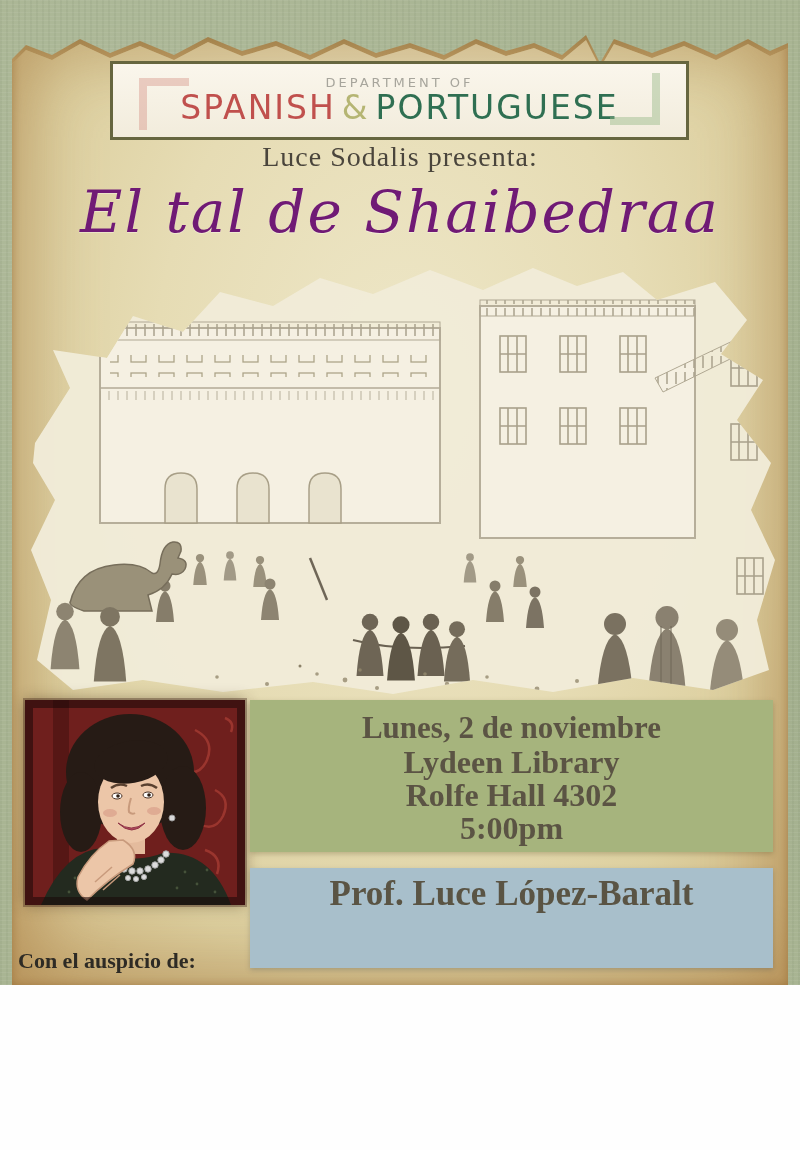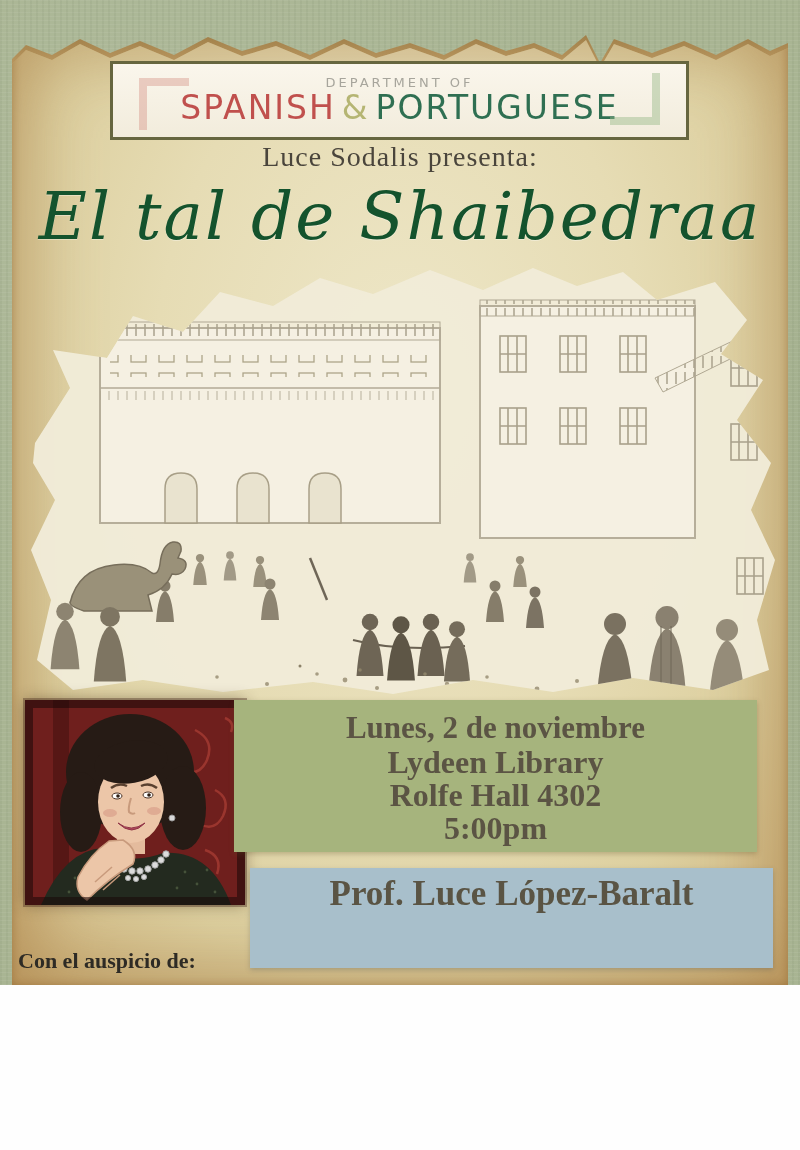--- a/index.html
+++ b/index.html
@@ -32,31 +32,31 @@
   .banner .amp{color:#b5b573;padding:0 6px;}
   .banner .pt{color:#2f6f52;}
   .bracket-l{position:absolute;left:26px;top:14px;width:42px;height:44px;
     border-left:8px solid rgba(205,125,115,.35);border-top:8px solid rgba(205,125,115,.35);}
   .bracket-r{position:absolute;right:26px;bottom:12px;width:42px;height:44px;
     border-right:8px solid rgba(150,185,135,.45);border-bottom:8px solid rgba(150,185,135,.45);}
 
   .presenta{position:absolute;left:0;top:141px;width:800px;text-align:center;z-index:3;
     font-size:28px;color:#4a453c;letter-spacing:1px;}
   .script-title{position:absolute;left:0;top:178px;width:800px;text-align:center;z-index:3;
-    font-family:"DejaVu Serif",serif;font-style:italic;font-size:66px;color:#14532d;
+    font-family:"DejaVu Serif",serif;font-style:italic;font-size:58px;color:#701a75;
     letter-spacing:2px;text-shadow:0 1px 0 rgba(255,255,255,.35);}
 
   .engraving{position:absolute;left:15px;top:258px;width:770px;height:440px;z-index:2;}
 
   
   .photo{position:absolute;left:25px;top:700px;width:220px;height:205px;z-index:3;
     box-shadow:0 0 0 2px rgba(60,30,20,.35), 0 0 14px rgba(60,40,20,.45);}
 
   
-  .green-box{position:absolute;left:234px;top:700px;width:523px;height:152px;z-index:3;
+  .green-box{position:absolute;left:250px;top:700px;width:523px;height:152px;z-index:3;
     background:#a6b47d;box-shadow:0 2px 5px rgba(90,80,40,.3);text-align:center;color:#5b5444;}
   .green-box .l1{font-size:31px;font-weight:bold;margin-top:9px;line-height:37px;}
   .green-box .l2{font-size:32px;font-weight:bold;line-height:33px;}
   .blue-box{position:absolute;left:250px;top:868px;width:523px;height:100px;z-index:3;
     background:#a8bfcb;box-shadow:0 2px 5px rgba(80,85,90,.3);text-align:center;color:#5a5444;}
   .blue-box .name{font-size:35px;font-weight:bold;margin-top:5px;line-height:42px;}
   .blue-box .aff{font-size:27px;font-weight:bold;line-height:32px;}
 
   .auspicio{position:absolute;left:18px;top:948px;z-index:4;font-size:22px;font-weight:bold;color:#2e2b25;}
 

